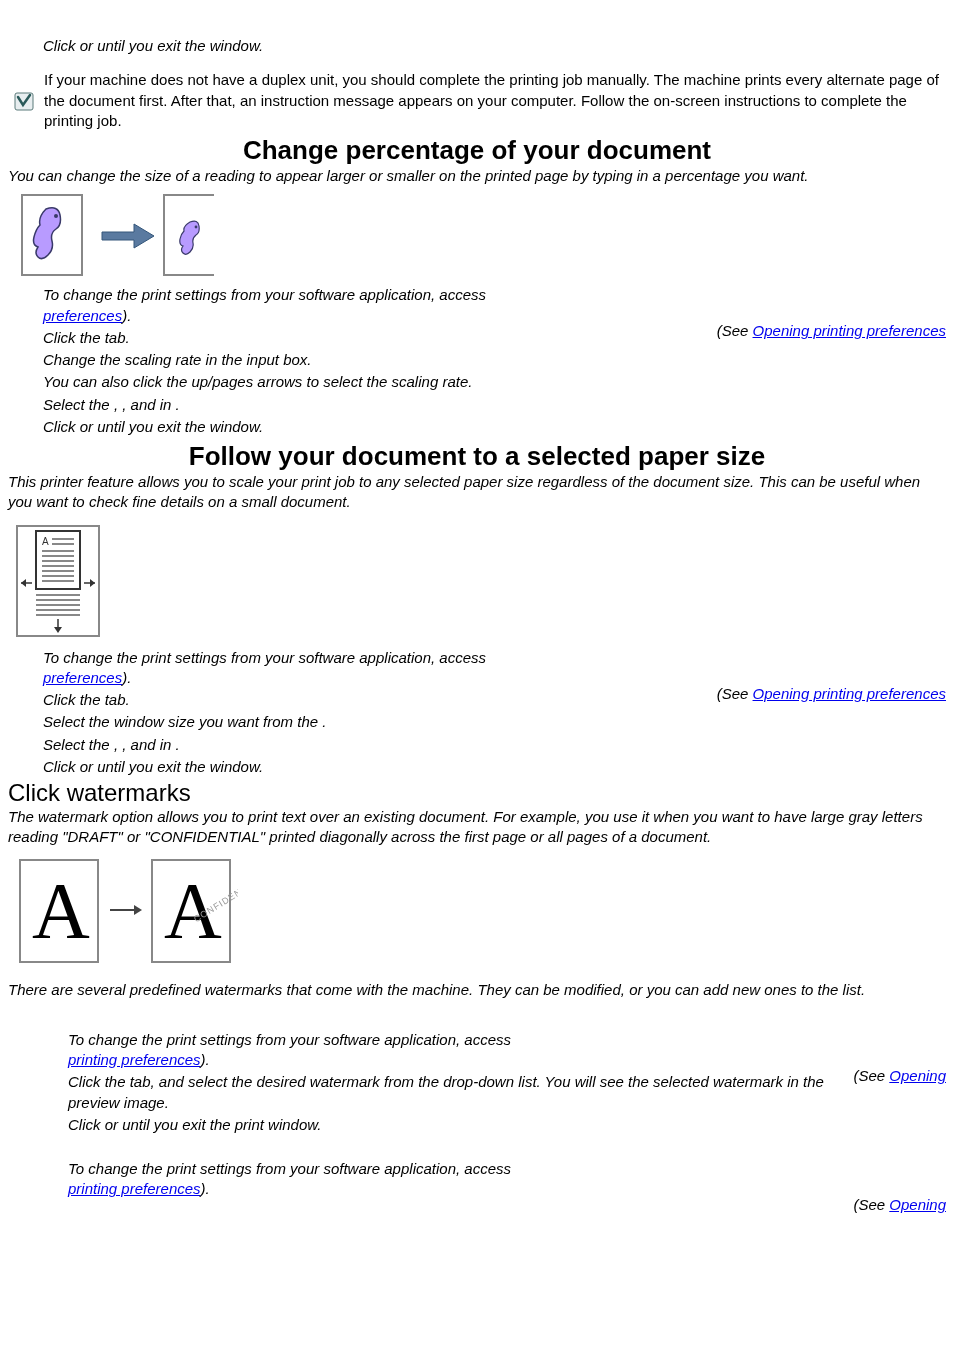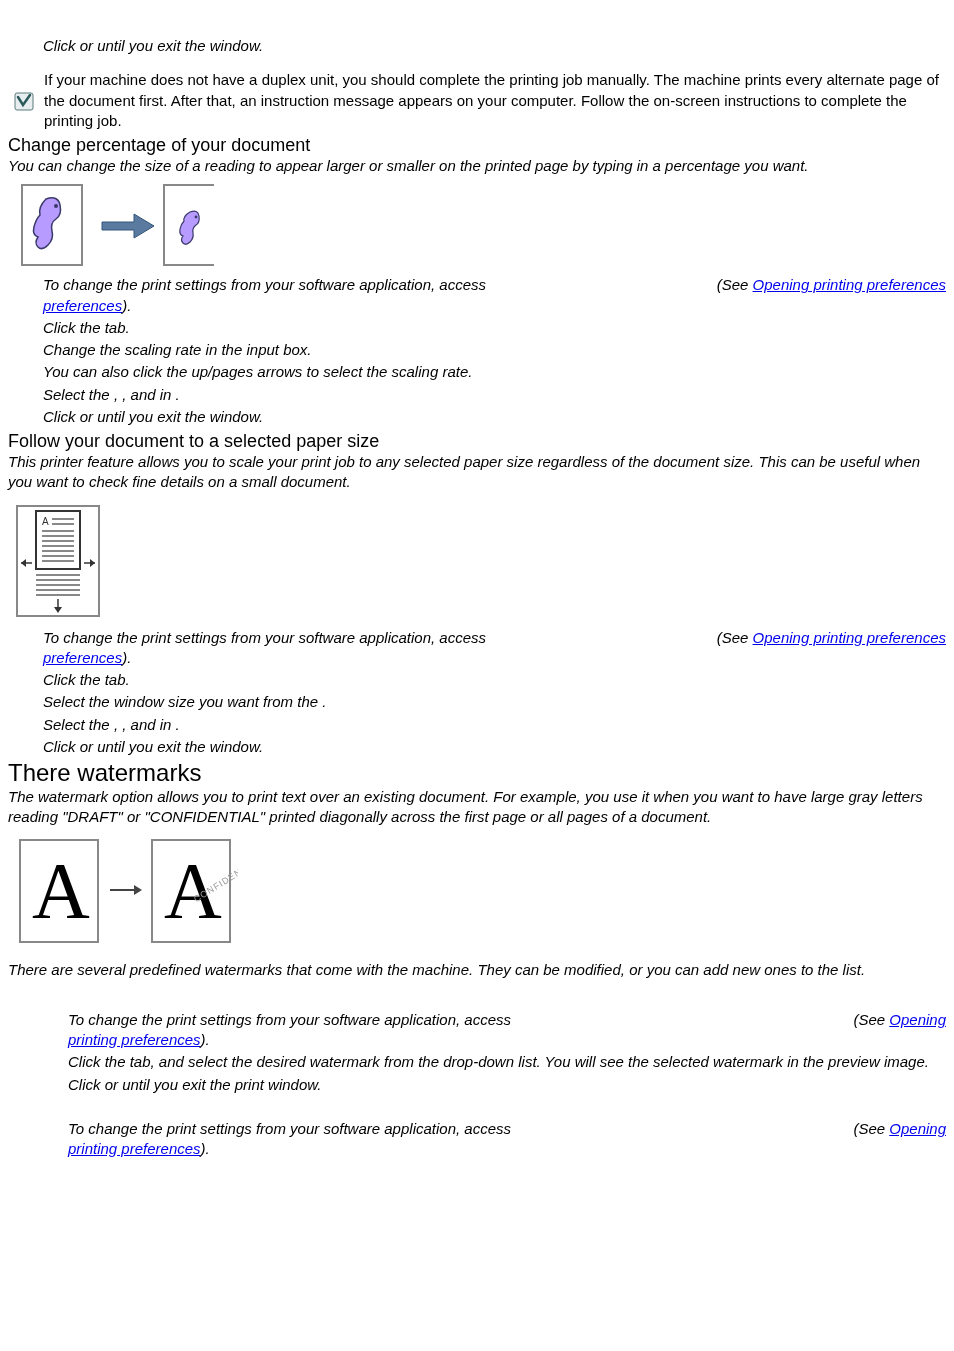--- a/index.html
+++ b/index.html
@@ -5,24 +5,25 @@
     body {
       font-family: Arial, Helvetica, sans-serif;
       font-size: 15px;
       margin: 0;
       padding: 0 8px;
       color: #000;
       width: 938px;
     }
     h1 {
       font-family: Verdana, Geneva, sans-serif;
-      font-size: 18px;
-      font-weight: normal;
+      font-size: 26px;
+      font-weight: bold;
       margin: 4px 0 0 0;
       padding: 0;
+      text-align: center;
     }
     h2 {
       font-family: Verdana, Geneva, sans-serif;
       font-size: 24px;
       font-weight: normal;
       margin: 2px 0 0 0;
       padding: 0;
     }
     p {
       margin: 0 0 4px 0;
@@ -72,20 +73,21 @@
       margin-top: 4px;
     }
     .watermark-img {
       width: 224px;
       height: 106px;
       margin-left: 6px;
       margin-top: 6px;
     }
     .right-see {
       float: right;
+      margin-top: 36px;
     }
   </style>
 </head>
 <body>
 
 
 
 <div style="height:36px;"></div>
 
 <p class="step">Click       or        until you exit the         window.</p>
@@ -177,21 +179,21 @@
     <span>(See </span><a href="#">Opening printing preferences</a>
   </span>
   <br>
   <a href="#">preferences</a><span>).</span>
 </p>
 <p class="step">Click the         tab.</p>
 <p class="step">Select the window size you want from the                  .</p>
 <p class="step">Select the        ,            , and         in                        .</p>
 <p class="step">Click       or        until you exit the         window.</p>
 
-<h2>There watermarks</h2>
+<h2>Click watermarks</h2>
 <p>The watermark option allows you to print text over an existing document. For example, you use it when you want to have large gray letters reading "DRAFT" or "CONFIDENTIAL" printed diagonally across the first page or all pages of a document.</p>
 
 
 <div class="img-placeholder watermark-img">
   <svg width="224" height="106" viewBox="0 0 224 106">
 
     <rect x="6" y="2" width="78" height="102" fill="#fff" stroke="#888" stroke-width="2"></rect>
     <text x="18" y="80" font-size="80" font-family="Times New Roman, serif" fill="#000">A</text>
 
     <line x1="96" y1="52" x2="124" y2="52" stroke="#444" stroke-width="2"></line>

